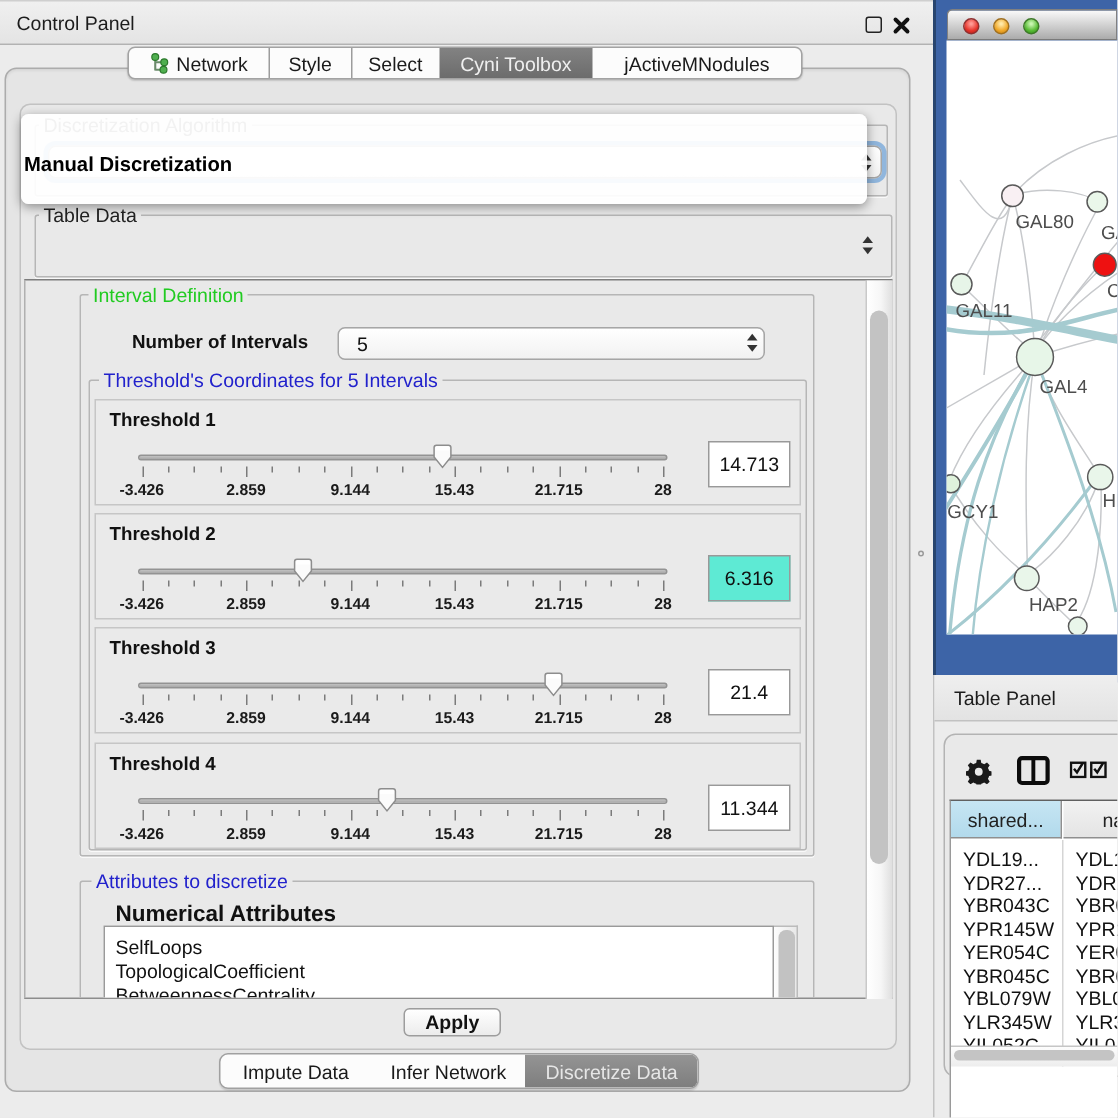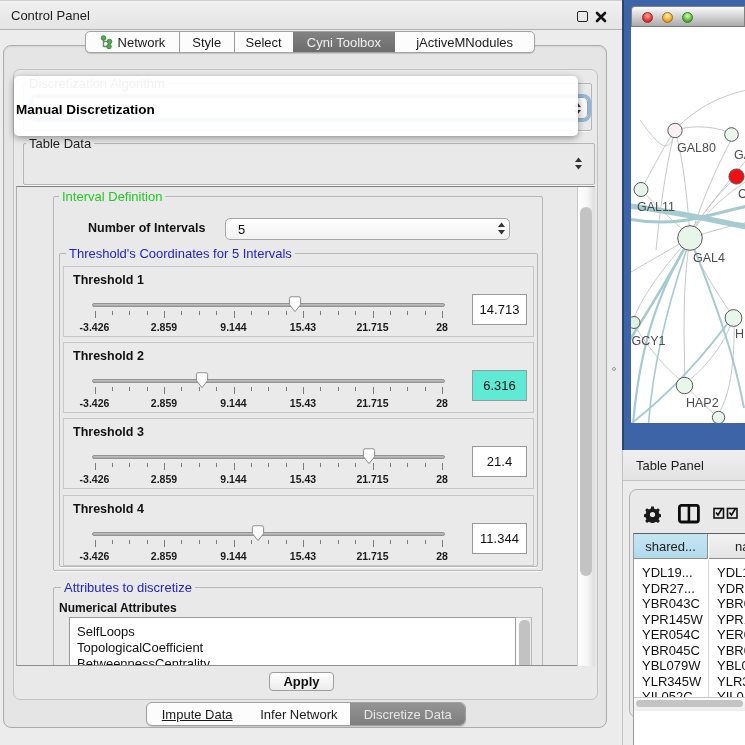--- a/index.html
+++ b/index.html
@@ -205,32 +205,32 @@
 <div class="abs" style="left:282.5px;top:54px;width:52px;text-align:center;font-size:10.5px;font-weight:bold;color:#1a1a1a;">21.715</div>
 <div class="abs" style="left:352.0px;top:54px;width:52px;text-align:center;font-size:10.5px;font-weight:bold;color:#1a1a1a;">28</div>
 <svg class="abs" style="left:186.8px;top:29px" width="14" height="17" viewBox="0 0 14 17">
           <path d="M3 0.8 L11 0.8 Q12.6 0.8 12.6 2.4 L12.6 8.6 L7 15.6 L1.4 8.6 L1.4 2.4 Q1.4 0.8 3 0.8 Z" fill="#fbfbfb" stroke="#8d8d8d" stroke-width="1"></path>
           <path d="M2.4 2.6 Q2.4 1.7 3.4 1.7 L10.6 1.7 Q11.6 1.7 11.6 2.6 L11.6 4.4 L2.4 4.4 Z" fill="#ffffff"></path>
         </svg>
 <div class="abs" style="left:408px;top:27px;width:55px;height:31px;background:#fff;border:1px solid #999;font-size:13px;color:#111;display:flex;align-items:center;justify-content:center;">11.344</div>
 </div>
 <div class="grp" style="left:36px;top:400px;width:490px;height:120px;"></div>
 <div class="grplab" style="left:44px;top:394px;color:#2222cc;">Attributes to discretize</div>
-<div class="abs" style="left:42px;top:414px;font-size:12px;font-weight:bold;color:#111;">Numerical Attributes</div>
+<div class="abs" style="left:60px;top:414px;font-size:15px;font-weight:bold;color:#111;">Numerical Attributes</div>
 <div class="abs" style="left:52px;top:430px;width:447px;height:60px;background:#fff;border:1px solid #9a9a9a;font-size:13px;color:#111;">
 <div style="padding:6px 0 0 7px;line-height:16px;">SelfLoops<br>TopologicalCoefficient<br>BetweennessCentrality</div>
       </div>
 <div class="abs" style="left:499px;top:430px;width:16px;height:60px;background:linear-gradient(90deg,#fdfdfd,#e8e8e8);border:1px solid #bbb;border-left:none;"></div>
 <div class="abs" style="left:501.5px;top:433px;width:11px;height:58px;background:#c2c2c2;border-radius:5px;"></div>
 </div>
 <div class="abs" style="left:577px;top:187px;width:18px;height:479px;background:linear-gradient(90deg,#ffffff,#f6f6f6 55%,#dedede);border-left:1px solid #c9c9c9;"></div>
 <div class="abs" style="left:580px;top:207px;width:12px;height:369px;background:#c3c3c3;border-radius:6px;"></div>
 <div class="abs" style="left:269px;top:672px;width:65px;height:19px;background:linear-gradient(#ffffff,#ececec);border:1px solid #9d9d9d;border-radius:4px;font-size:13px;font-weight:600;color:#111;display:flex;align-items:center;justify-content:center;">Apply</div>
 <div class="abs" style="left:146px;top:702px;width:320px;height:24px;background:#fcfcfc;border:1px solid #a0a0a0;border-radius:6px;display:flex;overflow:hidden;box-shadow:0 1px 1px rgba(0,0,0,0.12);">
-<div class="tseg" style="width:106px;text-decoration:underline;">Impute Data</div>
+<div class="tseg" style="width:106px;">Impute Data</div>
 <div class="tseg" style="width:109px;">Infer Network</div>
 <div class="tseg" style="width:121px;background:linear-gradient(#949494,#7e7e7e);color:#e6e6e6;">Discretize Data</div>
 </div>
 <div class="abs" style="left:622px;top:0;width:123px;height:455px;background:#3d64a7;border-left:2px solid #28456f;"></div>
 <div class="abs" style="left:631px;top:6px;width:114px;height:21px;background:linear-gradient(#fafafa,#ababab);border:1px solid #808080;border-bottom:1px solid #7a7a7a;border-radius:4px 0 0 0;">
 <div class="abs" style="left:10px;top:4.5px;width:11px;height:11px;border-radius:50%;background:radial-gradient(circle at 50% 32%, #ff9a94 8%, #e6352c 60%, #b01c14);border:0.5px solid #903030;"></div>
 <div class="abs" style="left:30px;top:4.5px;width:11px;height:11px;border-radius:50%;background:radial-gradient(circle at 50% 32%, #ffe9a8 8%, #f0a829 60%, #c07c10);border:0.5px solid #a07020;"></div>
 <div class="abs" style="left:50px;top:4.5px;width:11px;height:11px;border-radius:50%;background:radial-gradient(circle at 50% 32%, #c8f5b0 8%, #58bb35 60%, #2f8a18);border:0.5px solid #3d7a28;"></div>
 </div>
 <div class="abs" style="left:631px;top:27px;width:114px;height:396px;background:#fff;overflow:hidden;">

